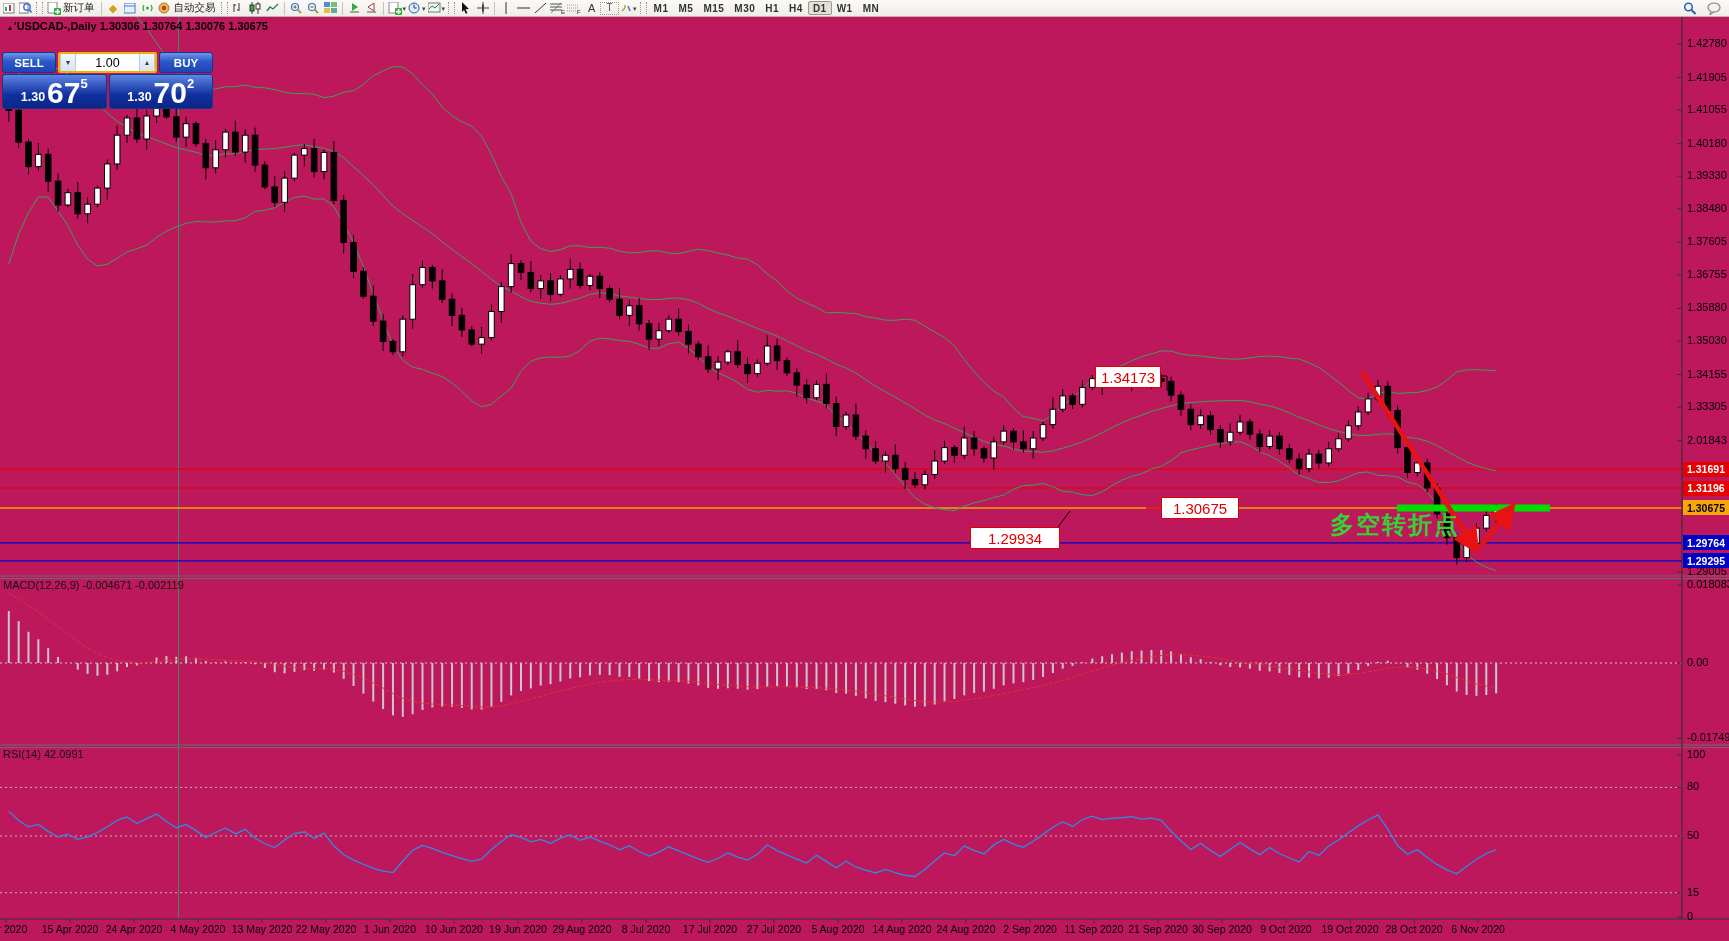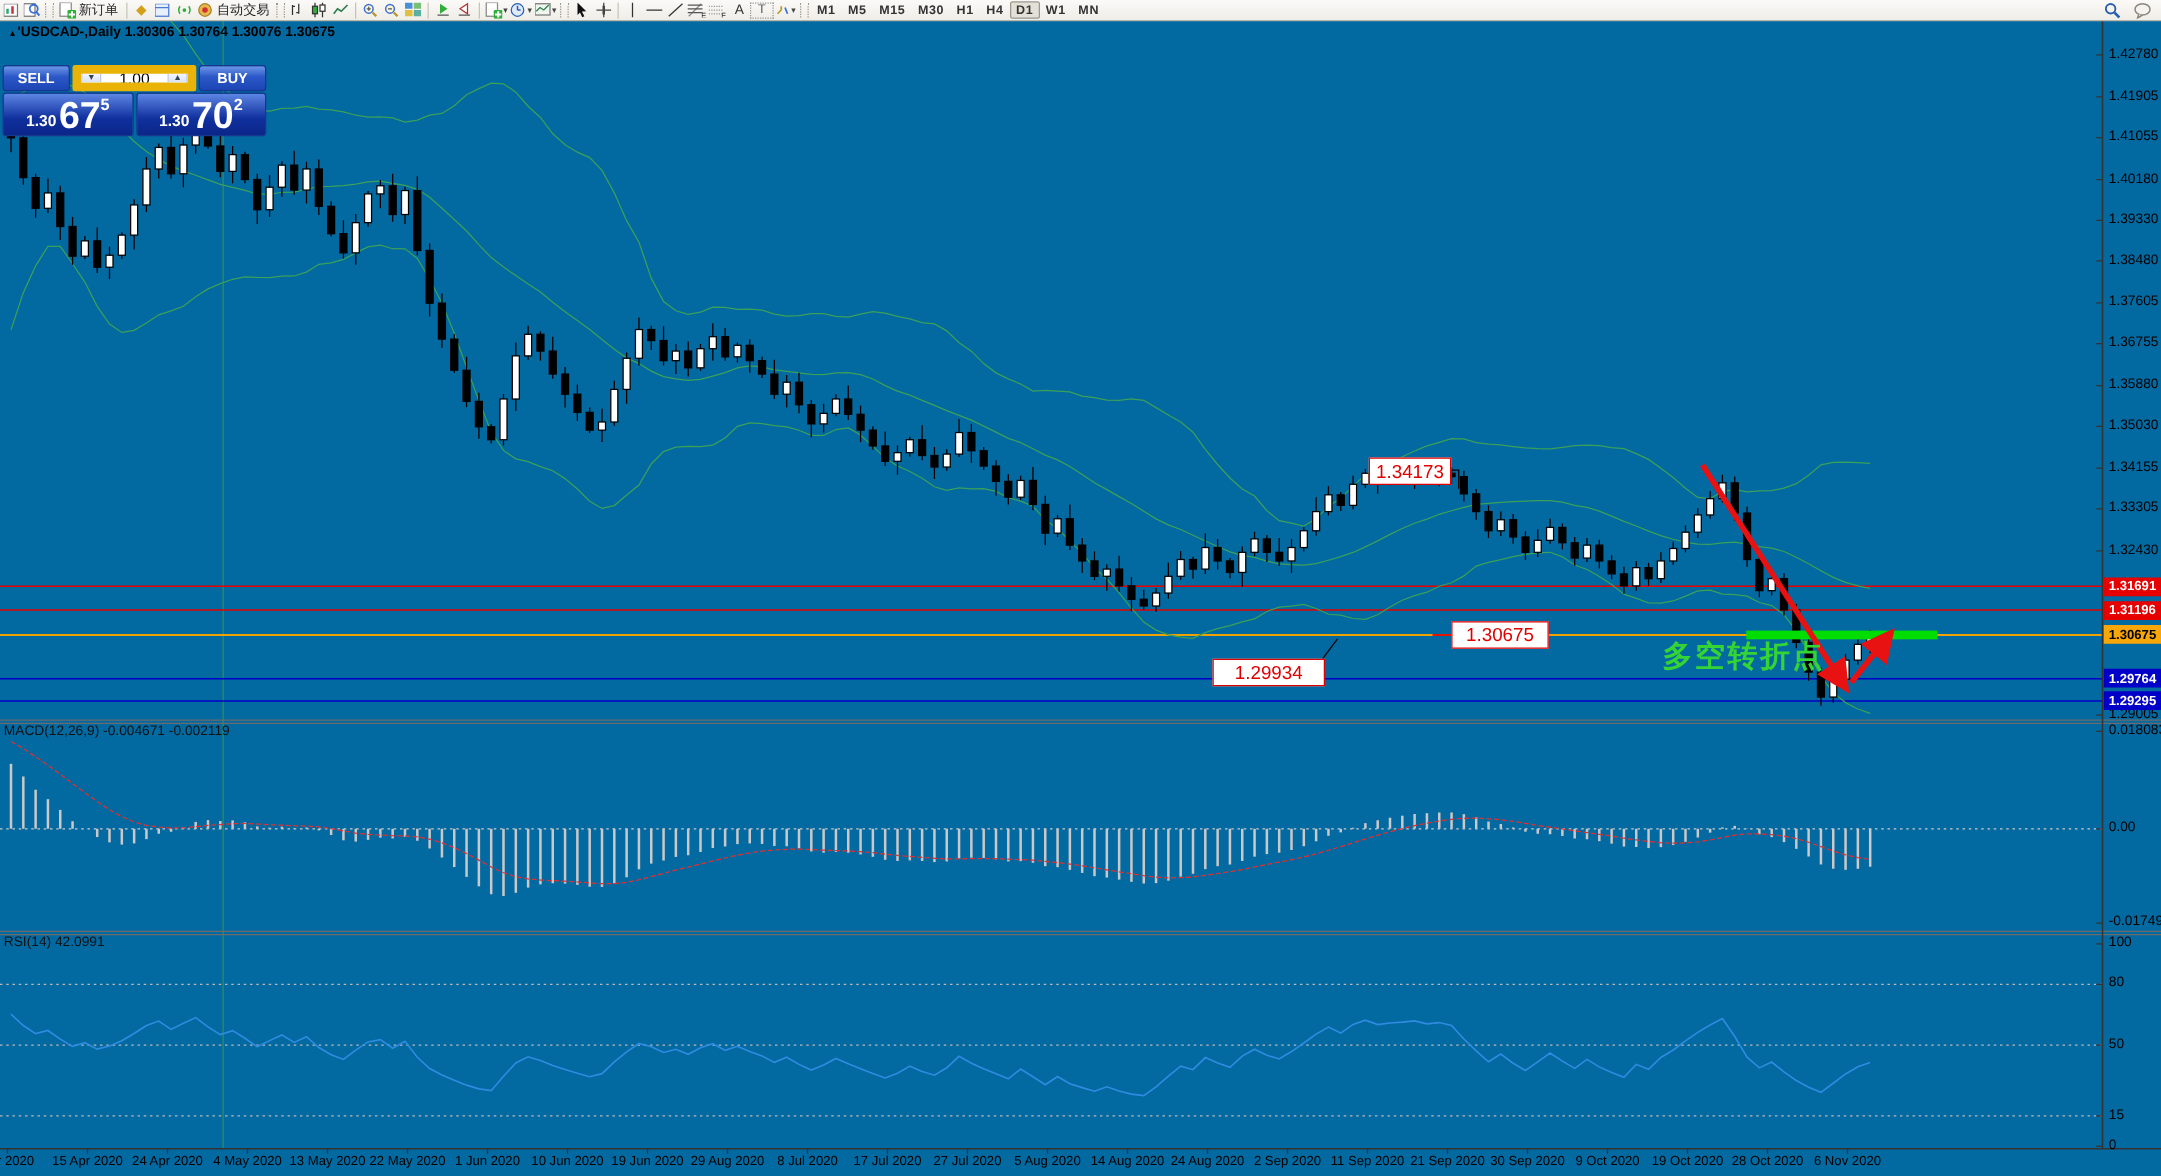--- a/index.html
+++ b/index.html
@@ -1,16 +1,16 @@
 <!DOCTYPE html>
 <html><head>
 <meta charset="utf-8">
 <style>
   html,body{margin:0;padding:0;background:#fff;}
-  #root{position:relative;width:1729px;height:941px;overflow:hidden;background:#0369a1;
+  #root{position:relative;width:1729px;height:941px;overflow:hidden;background:#be185d;
         font-family:"Liberation Sans","DejaVu Sans",sans-serif;-webkit-font-smoothing:none;}
   
   #toolbar{position:absolute;left:0;top:0;width:1729px;height:16px;z-index:30;
     background:linear-gradient(#fbfaf8,#efede7);border-bottom:1px solid #b8b5ab;
     display:flex;align-items:center;font-size:10.5px;color:#222;}
   .tgrip{width:5px;height:12px;margin:0 2px;border-left:1px dotted #9a978e;border-right:1px dotted #9a978e;}
   .tsep{width:1px;height:13px;background:#c6c3b9;margin:0 3px;}
   .ic{height:14px;min-width:15px;display:inline-flex;align-items:center;justify-content:center;
       font-size:10px;line-height:1;padding:0 1px;cursor:default;}
   .ic svg{display:block}
@@ -34,21 +34,21 @@
   
   .pbox{position:absolute;background:#fff;border:1px solid #e00000;color:#e00000;
         font-size:15px;display:flex;align-items:center;justify-content:center;z-index:8;}
   #note-cn{position:absolute;font-size:24px;font-weight:bold;letter-spacing:2px;z-index:8;}
   
   #trade-panel{position:absolute;left:2px;top:52px;width:211px;z-index:20;font-family:"Liberation Sans",sans-serif;}
   #tp-row1{display:flex;height:21px;gap:2px;}
   .tp-btn{flex:0 0 52px;background:linear-gradient(#6f97e8,#2b57c8 45%,#1d46b4);border:1px solid #16378f;
           border-radius:3px;color:#fff;font-weight:bold;font-size:11.5px;
           display:flex;align-items:center;justify-content:center;}
-  #tp-spin{flex:1;display:flex;border:7px solid #eab308;background:#fff;border-radius:2px;overflow:hidden;}
+  #tp-spin{flex:1;display:flex;border:2px solid #eab308;background:#fff;border-radius:2px;overflow:hidden;}
   .spin-btn{width:14px;background:linear-gradient(#f2f6fd,#d8e2f5);border-left:1px solid #b9c9e6;border-right:1px solid #b9c9e6;
             font-size:7px;color:#345;display:flex;align-items:center;justify-content:center;}
   #vol{flex:1;display:flex;align-items:center;justify-content:center;font-size:12.5px;color:#000;}
   #tp-row2{display:flex;height:35px;gap:2px;margin-top:1px;}
   .price-box{flex:1;background:linear-gradient(#5d86e4,#10309e 60%,#0b2688);border:1px solid #16378f;
              border-radius:3px;color:#fff;display:flex;align-items:flex-end;justify-content:center;
              padding-bottom:1px;}
   .pb-small{font-size:12.5px;font-weight:bold;margin-right:2px;margin-bottom:3px;}
   .pb-big{font-size:30px;font-weight:bold;line-height:0.95;}
   .pb-sup{font-size:13px;font-weight:bold;align-self:flex-start;margin-top:1px;}
@@ -845,21 +845,21 @@
       <div class="ptick" style="top:103.08734999999979px;">1.41055</div>
       <div class="ptick" style="top:136.62872499999992px;">1.40180</div>
       <div class="ptick" style="top:169.21177499999976px;">1.39330</div>
       <div class="ptick" style="top:201.79482499999955px;text-align:right;">1.38480</div>
       <div class="ptick" style="top:235.33619999999968px;">1.37605</div>
       <div class="ptick" style="top:267.9192499999995px;">1.36755</div>
       <div class="ptick" style="top:301.46062499999965px;">1.35880</div>
       <div class="ptick" style="top:334.04367499999944px;">1.35030</div>
       <div class="ptick" style="top:367.58504999999957px;">1.34155</div>
       <div class="ptick" style="top:400.1680999999994px;">1.33305</div>
-      <div class="ptick" style="top:433.70947499999954px;">1.32430</div>
+      <div class="ptick" style="top:433.70947499999954px;">2.01843</div>
       <div class="ptick" style="top:565px;">1.29005</div>
       <div class="tag" style="top:461.5375619999996px;background:#e60000;color:#ffffff;">1.31691</div>
       <div class="tag" style="top:480.5123969999996px;background:#e60000;color:#ffffff;">1.31196</div>
       <div class="tag" style="top:500.4838899999994px;background:#f7a707;color:#000000;">1.30675</div>
       <div class="tag" style="top:535.405253px;background:#0000c8;color:#ffffff;">1.29764</div>
       <div class="tag" style="top:553.3834299999995px;background:#0000c8;color:#ffffff;">1.29295</div>
       <div class="ptick" style="top:578px;">0.018083</div>
       <div class="ptick" style="top:656px;">0.00</div>
       <div class="ptick" style="top:731.472322070453px;">-0.017497</div>
       <div class="ptick" style="top:748px;">100</div>

